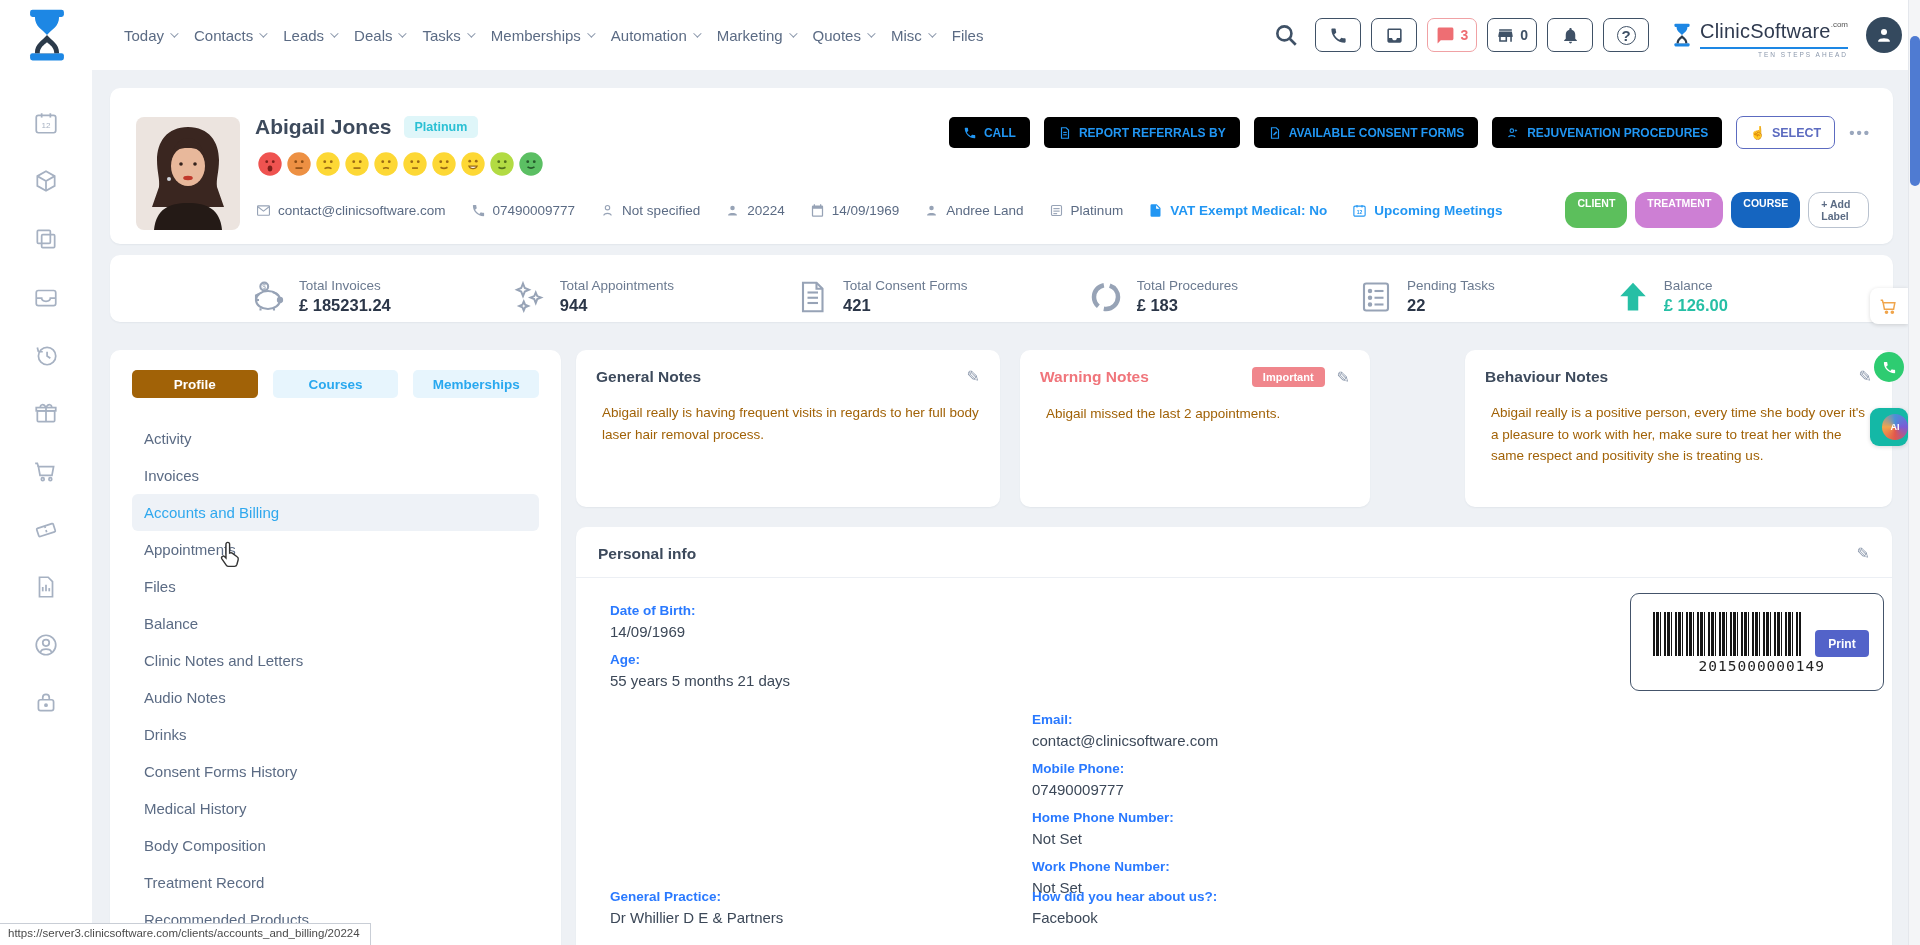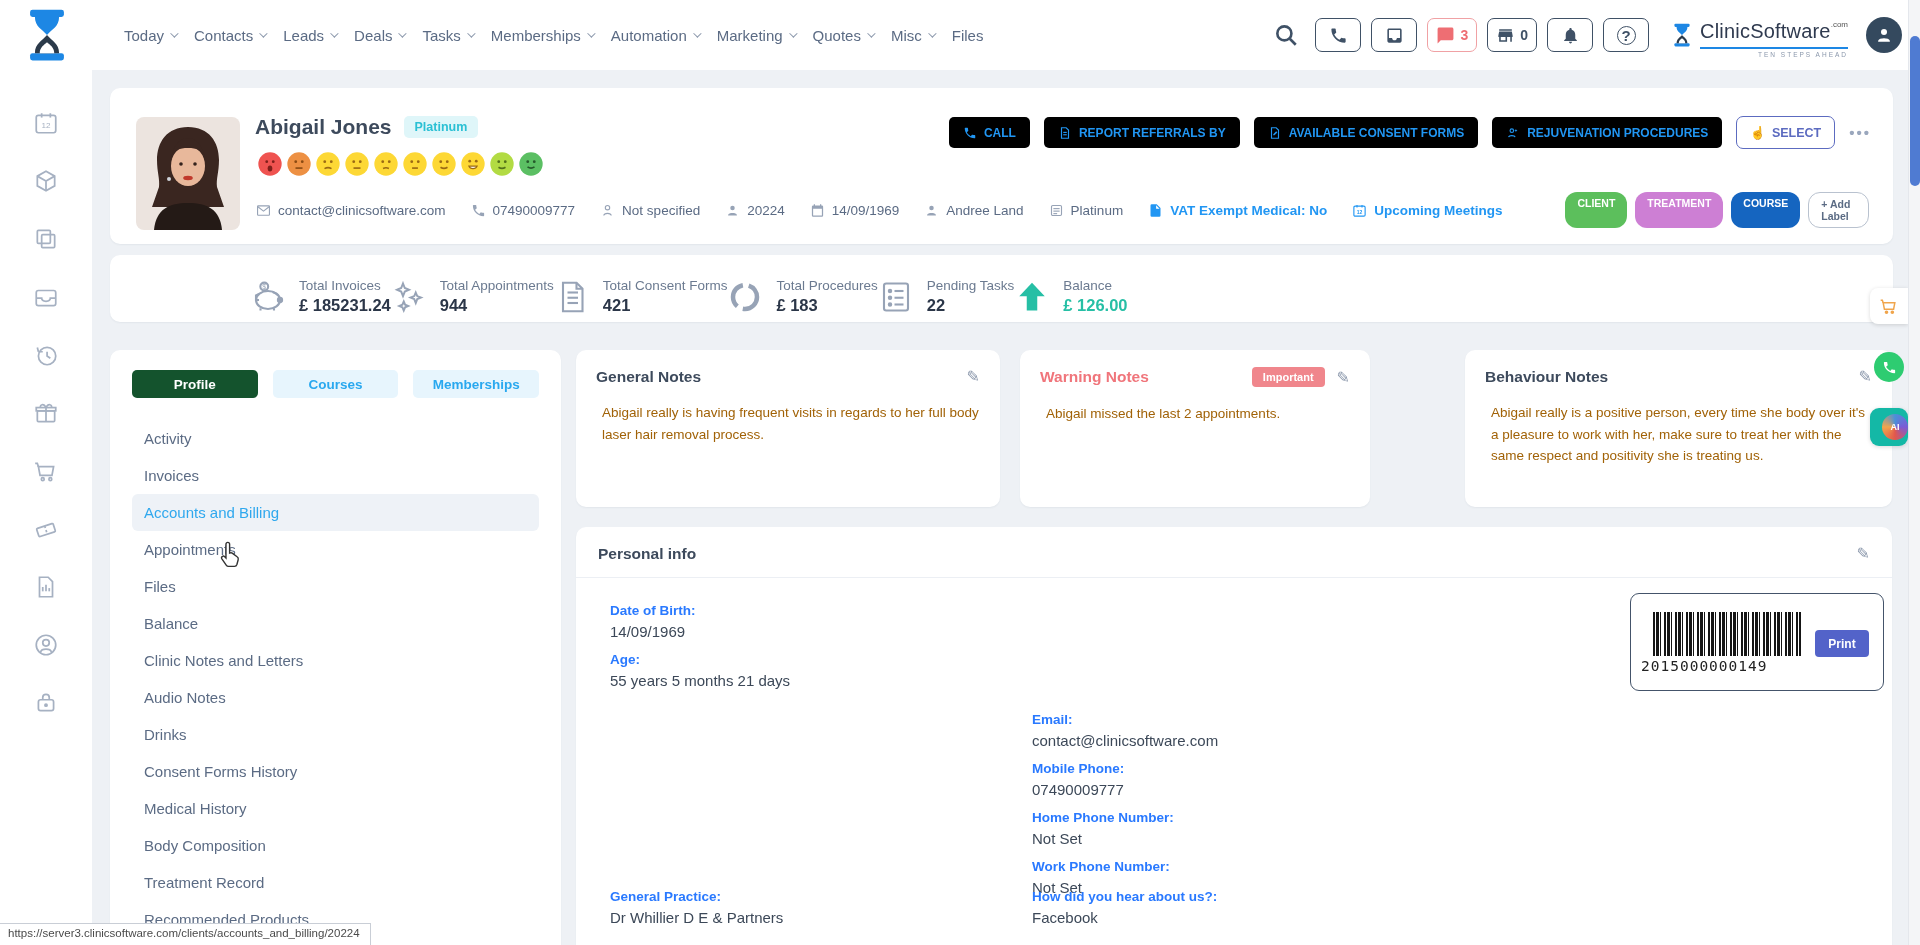--- a/index.html
+++ b/index.html
@@ -57,32 +57,32 @@
   .pill.treatment { background:#cd7fd4; }
   .pill.course { background:#1565c0; }
   .pill.addlabel { background:#fff; color:#5b6b84; border:1px solid #b9c2cf; }
   .hdr-actions { position:absolute; right:22px; top:28px; display:flex; align-items:center; gap:14px; }
   .act-btn { height:31px; background:#000000; color:#2196f3; border:none; border-radius:5px; font-size:12px; font-weight:bold; display:flex; align-items:center; gap:7px; padding:0 14px; cursor:pointer; font-family:inherit; }
   .act-btn svg { width:14px; height:14px; }
   .select-btn { height:33px; background:#fff; border:1.6px solid #5c6bc0; color:#5c6bc0; border-radius:7px; font-size:12.5px; font-weight:bold; padding:0 13px; display:flex; align-items:center; gap:6px; cursor:pointer; font-family:inherit; }
   .more-dots { color:#9aa7bd; font-size:15px; font-weight:bold; letter-spacing:2px; cursor:pointer; }
 
   
-  .stats-card { left:110px; top:255px; width:1783px; height:67px; display:flex; align-items:center; padding:16px 165px 0 140px; }
+  .stats-card { left:110px; top:255px; width:1783px; height:67px; display:flex; align-items:center; justify-content:space-between; padding:16px 165px 0 140px; }
   .stat { display:flex; align-items:center; gap:13px; }
   .stat svg { width:36px; height:36px; color:#97a3b6; }
   .stat-label { font-size:13.5px; color:#6b7a90; margin-bottom:3px; }
   .stat-value { font-size:16.5px; font-weight:bold; color:#2b3648; }
   .stat-value.teal { color:#26bfa5; }
 
   
   .left-panel { left:110px; top:350px; width:451px; height:640px; padding:20px 22px; }
   .tabs { display:flex; gap:15px; }
   .tab { flex:1; height:28px; border:none; border-radius:5px; background:#e7f5fd; color:#29a8ef; font-size:13.5px; font-weight:bold; cursor:pointer; font-family:inherit; }
-  .tab.active { background:#14532d; color:#fff; }
+  .tab.active { background:#a16207; color:#fff; }
   .menu { list-style:none; margin-top:22px; }
   .menu li { height:37px; display:flex; align-items:center; padding:0 12px; font-size:15px; color:#5b6b84; border-radius:6px; cursor:pointer; }
   .menu li.active { background:#eef2f7; color:#2fa8ee; }
   .cursor-hand { position:absolute; left:108px; top:190px; width:26px; height:30px; z-index:40; }
 
   
   .note-card { top:350px; height:157px; padding:17px 20px; }
   .note-general { left:576px; width:424px; }
   .note-warning { left:1020px; width:350px; }
   .note-behaviour { left:1465px; width:427px; }
@@ -103,21 +103,21 @@
   .pi-label { font-size:13.5px; font-weight:bold; color:#2979ff; margin-bottom:5px; }
   .pi-value { font-size:15px; color:#3c4858; }
   .pi-col-a { position:absolute; left:34px; top:76px; }
   .pi-col-b { position:absolute; left:34px; top:185px; }
   .pi-col-c { position:absolute; left:456px; top:185px; }
   .pi-col-d { position:absolute; left:34px; top:362px; }
   .pi-col-e { position:absolute; left:456px; top:362px; }
   .barcode-box { position:absolute; left:1054px; top:66px; width:254px; height:98px; border:1.3px solid #44546a; border-radius:9px; background:#fff; }
   .bars { position:absolute; left:22px; top:18px; width:148px; height:44px;
     background:repeating-linear-gradient(90deg,#151515 0 2px,#fff 2px 3px,#151515 3px 6px,#fff 6px 7px,#151515 7px 8px,#fff 8px 11px); }
-  .bc-num { position:absolute; left:10px; top:64px; width:172px; text-align:left; font-family:"DejaVu Sans Mono", monospace; font-size:14.5px; color:#222; letter-spacing:1px; }
+  .bc-num { position:absolute; left:22px; top:64px; width:172px; text-align:right; font-family:"DejaVu Sans Mono", monospace; font-size:14.5px; color:#222; letter-spacing:1px; }
   .print-btn { position:absolute; right:14px; top:36px; width:54px; height:27px; background:#5363c9; color:#fff; border:none; border-radius:4px; font-size:12px; font-weight:bold; cursor:pointer; font-family:inherit; }
 
   
   .float-cart { position:absolute; right:12px; top:288px; width:38px; height:36px; background:#fff; border-radius:8px 0 0 8px; box-shadow:0 1px 4px rgba(0,0,0,.15); display:flex; align-items:center; justify-content:center; color:#f0a54c; cursor:pointer; z-index:50; }
   .float-phone { position:absolute; right:16px; top:352px; width:30px; height:30px; border-radius:50%; background:#2ecc71; display:flex; align-items:center; justify-content:center; color:#fff; cursor:pointer; z-index:50; }
   .float-ai { position:absolute; right:12px; top:408px; width:38px; height:38px; background:#14b8a6; border-radius:9px; box-shadow:0 1px 4px rgba(0,0,0,.15); display:flex; align-items:center; justify-content:flex-end; cursor:pointer; z-index:50; }
   .ai-blob { width:26px; height:26px; border-radius:50%; background:conic-gradient(#4a90d9, #7b5cd6, #e2574c, #f0a54c, #4a90d9); display:flex; align-items:center; justify-content:center; color:#fff; font-size:9px; font-weight:bold; }
 
   
   .statusbar { position:absolute; left:0; bottom:0; height:22px; background:#fff; border:1px solid #c9ced6; border-left:none; border-bottom:none; padding:3px 10px 0 8px; font-size:11.5px; color:#4a4a4a; z-index:70; white-space:nowrap; }

